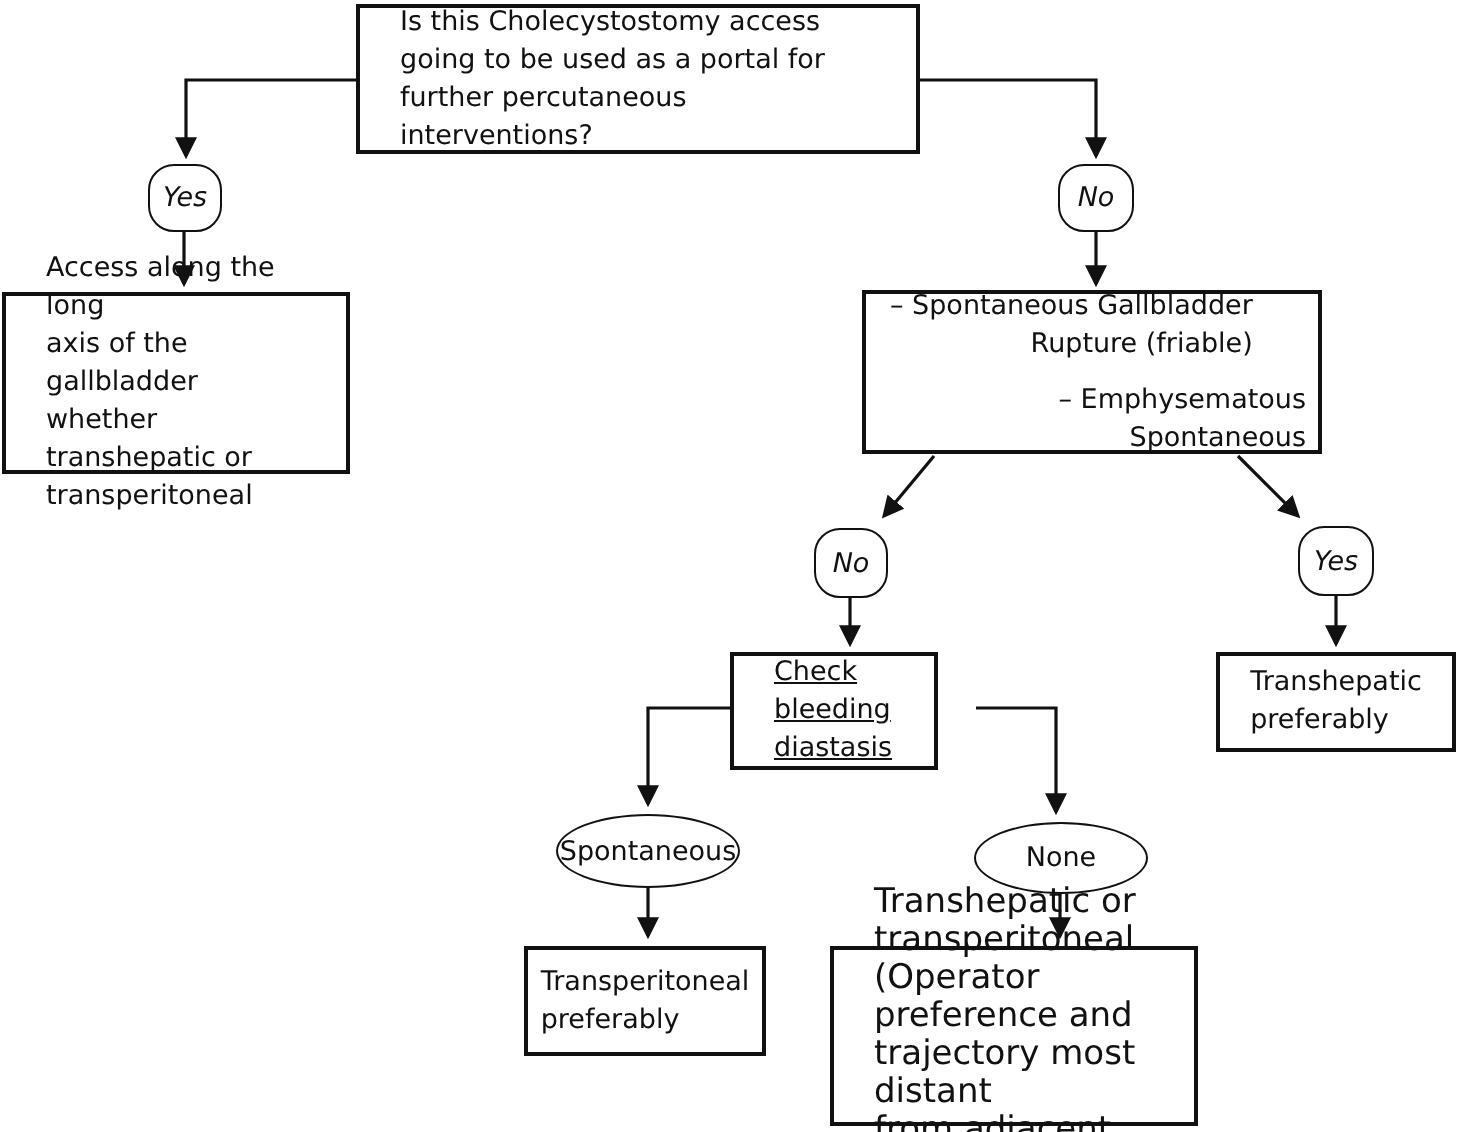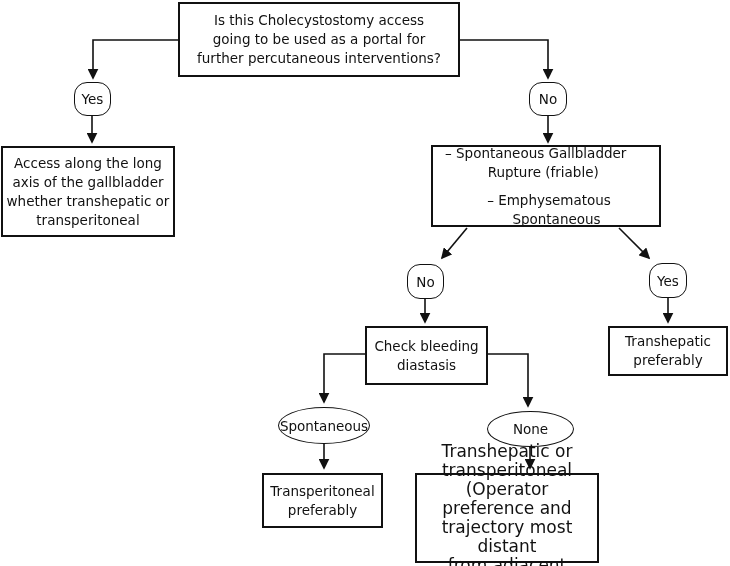--- a/index.html
+++ b/index.html
@@ -19,44 +19,43 @@
     pointer-events: none;
   }
   .box {
     position: absolute;
     box-sizing: border-box;
     border: 2px solid #111111;
     background: #ffffff;
     display: flex;
     align-items: center;
     justify-content: center;
-    text-align: center;
     white-space: pre-line;
     font-size: 13.5px;
     line-height: 19px;
-    padding: 2px;
+    padding: 20px;
   }
   .oval {
     position: absolute;
     box-sizing: border-box;
     border: 1.8px solid #111111;
     background: #ffffff;
     display: flex;
     align-items: center;
     justify-content: center;
     font-size: 13.5px;
     line-height: 16px;
   }
-  .squircle { border-radius: 13px; }
+  .squircle { border-radius: 13px; font-style: italic; }
   .ellipse { border-radius: 50%; }
   .cond-box {
     flex-direction: column;
     align-items: flex-start;
     justify-content: center;
-    text-align: center;
+    text-align: right;
     gap: 9px;
     padding: 4px 6px 4px 12px;
   }
   .cond-item {
     padding-left: 15px;
     text-indent: -15px;
     white-space: pre-line;
   }
 </style>
 </head>
@@ -100,21 +99,21 @@
   <div class="box cond-box" style="left:431px; top:145px; width:230px; height:82px;">
     <div class="cond-item">– Spontaneous Gallbladder
 Rupture (friable)</div>
     <div class="cond-item">– Emphysematous Spontaneous</div>
   </div>
 
   <div class="oval squircle" style="left:407px; top:264px; width:37px; height:35px;">No</div>
 
   <div class="oval squircle" style="left:649px; top:263px; width:38px; height:35px;">Yes</div>
 
-  <div class="box" style="left:365px; top:326px; width:123px; height:59px;">Check bleeding
+  <div class="box" style="left:365px; top:326px; width:104px; height:59px;text-decoration:underline;">Check bleeding
 diastasis</div>
 
   <div class="box" style="left:608px; top:326px; width:120px; height:50px;">Transhepatic
 preferably</div>
 
   <div class="oval ellipse" style="left:278px; top:407px; width:92px; height:37px;">Spontaneous</div>
 
   <div class="oval ellipse" style="left:487px; top:411px; width:87px; height:36px;">None</div>
 
   <div class="box" style="left:262px; top:473px; width:121px; height:55px;">Transperitoneal

